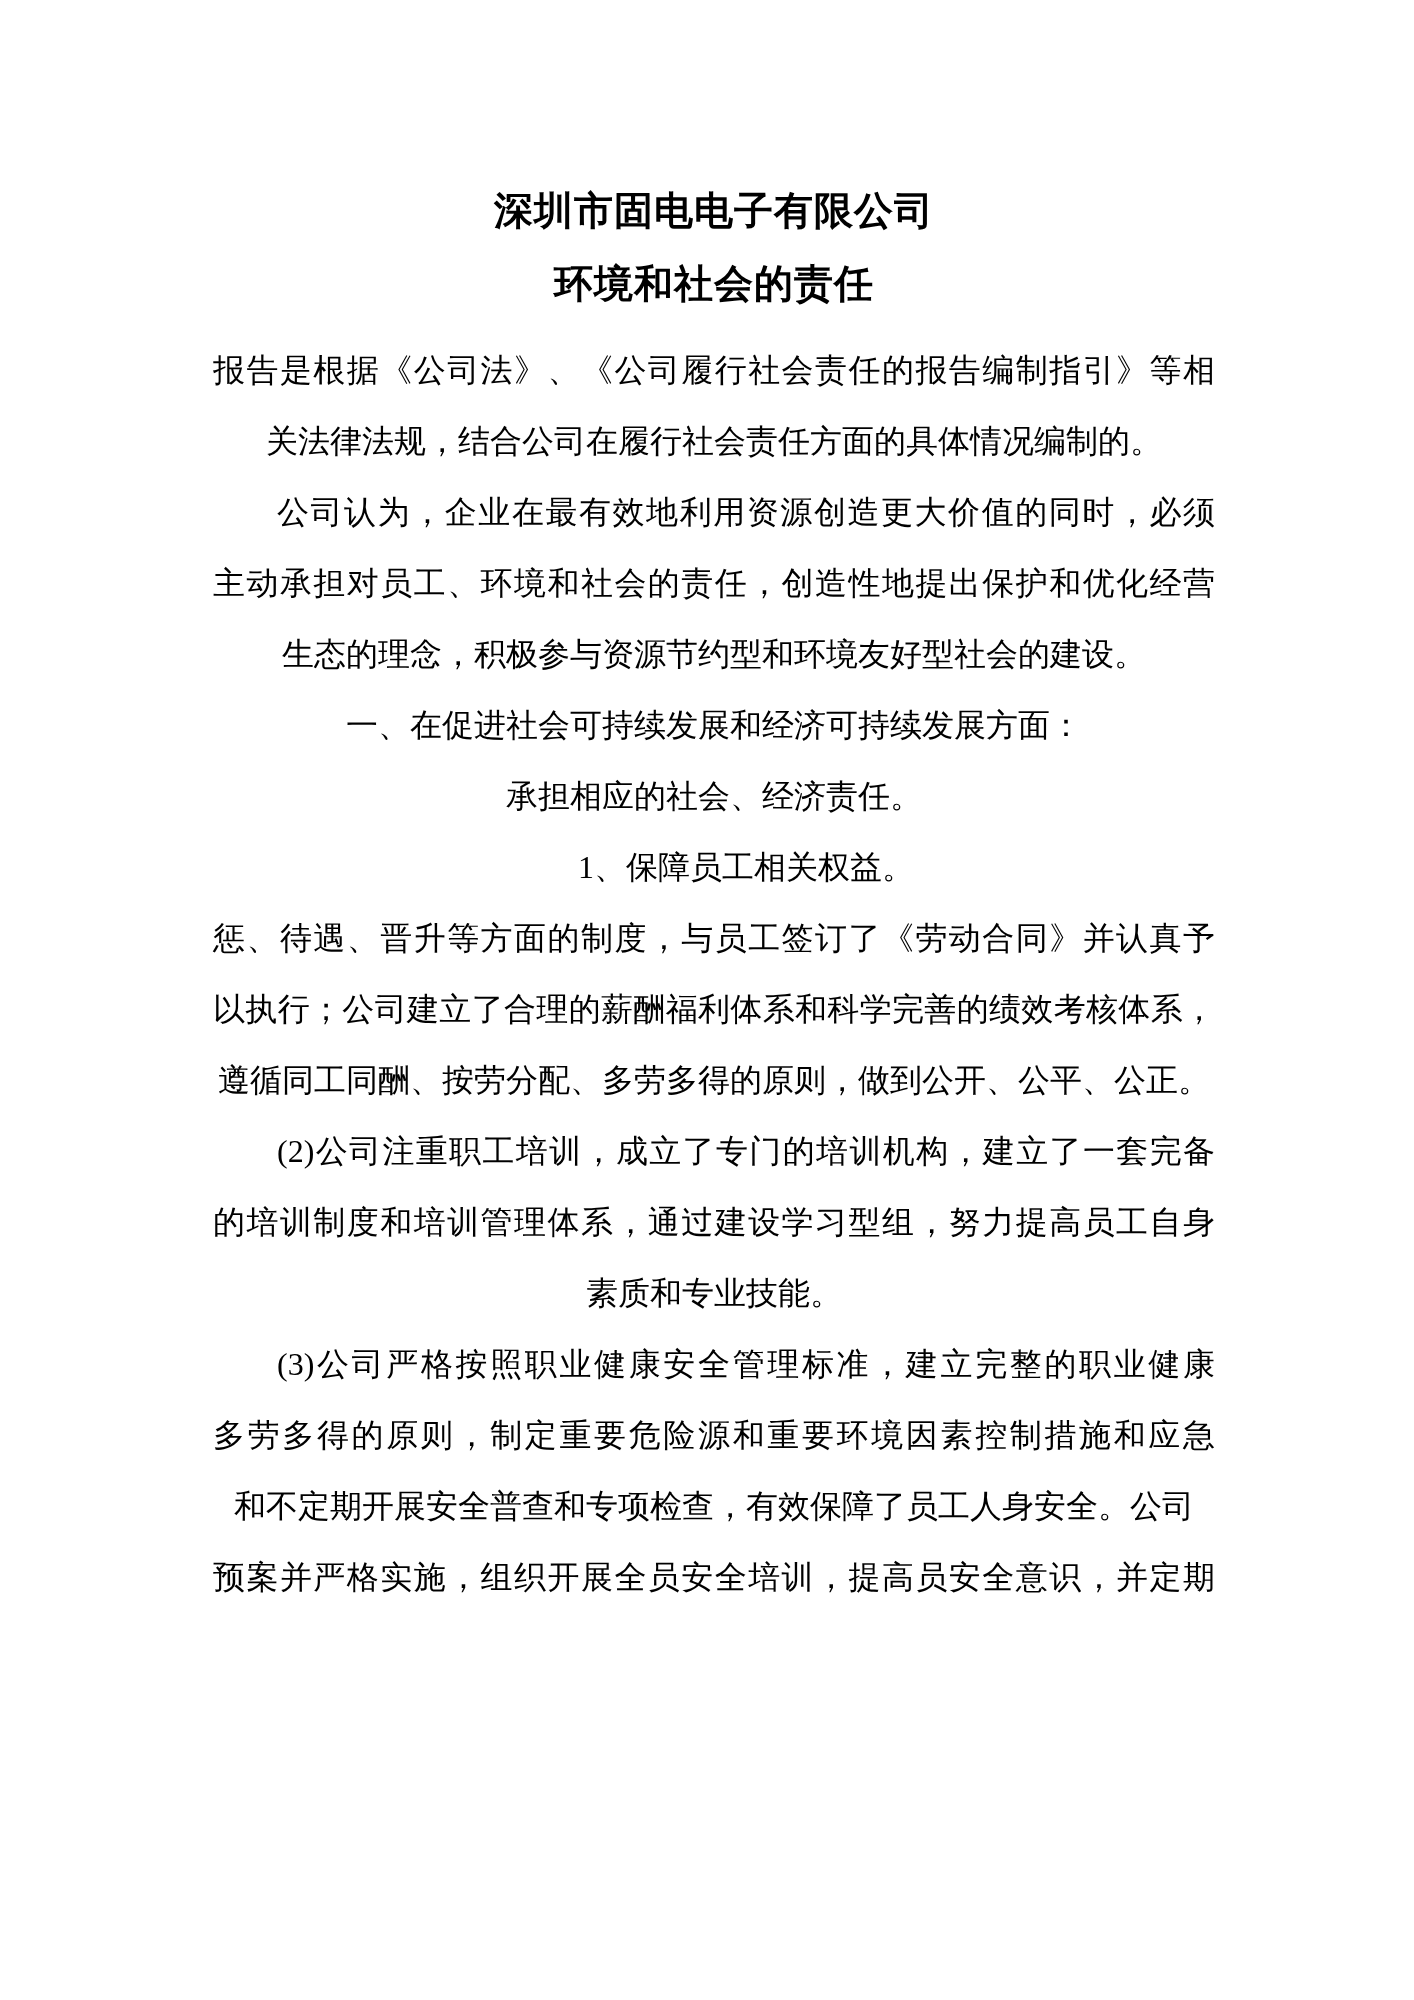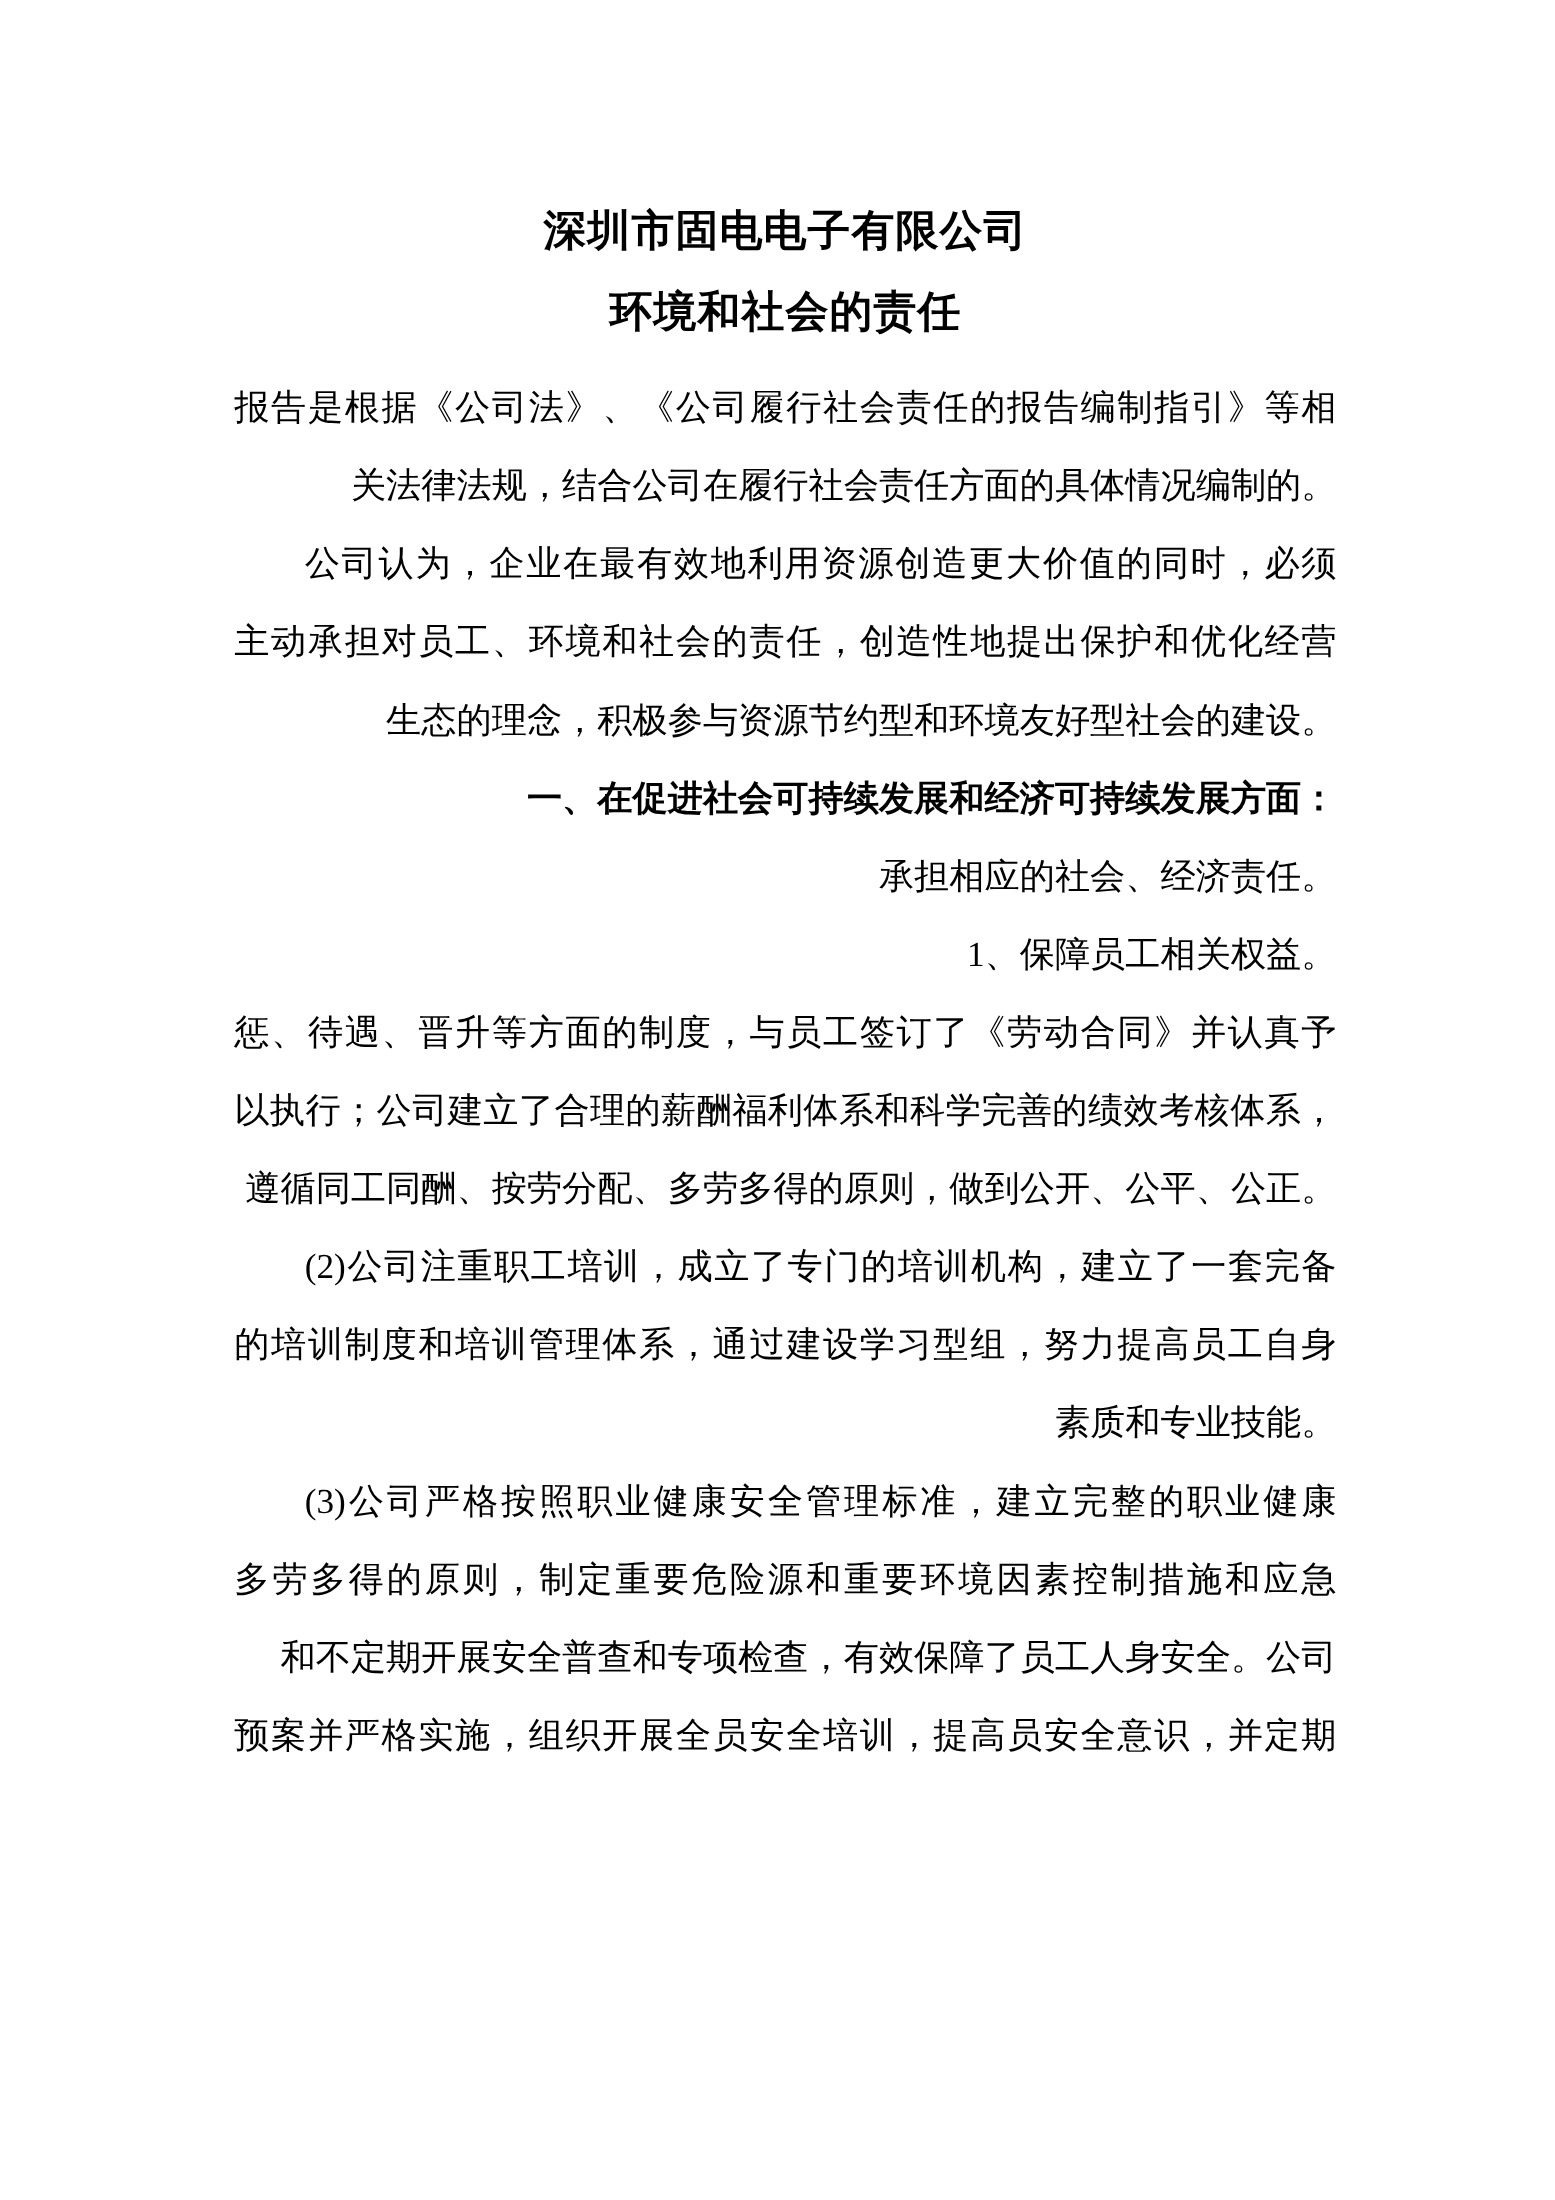--- a/index.html
+++ b/index.html
@@ -30,32 +30,32 @@
     font-size: 39px;
     line-height: 73px;
     font-weight: 700;
     letter-spacing: 1px;
   }
   .doc-body {
     font-size: 32px;
     line-height: 71px;
   }
   .line {
-    text-align: right;
+    text-align: center;
   }
   .line.indent {
     text-indent: 2em;
   }
   .line.fill {
     text-align: justify;
     text-align-last: justify;
     text-justify: inter-ideograph;
   }
   .line.heading {
-    font-weight: 700;
+    font-weight: 400;
   }
 </style>
 </head>
 <body>
 
 <div class="sheet">
   <header class="titles">
     <div class="title">深圳市固电电子有限公司</div>
     <div class="title">环境和社会的责任</div>
   </header>

